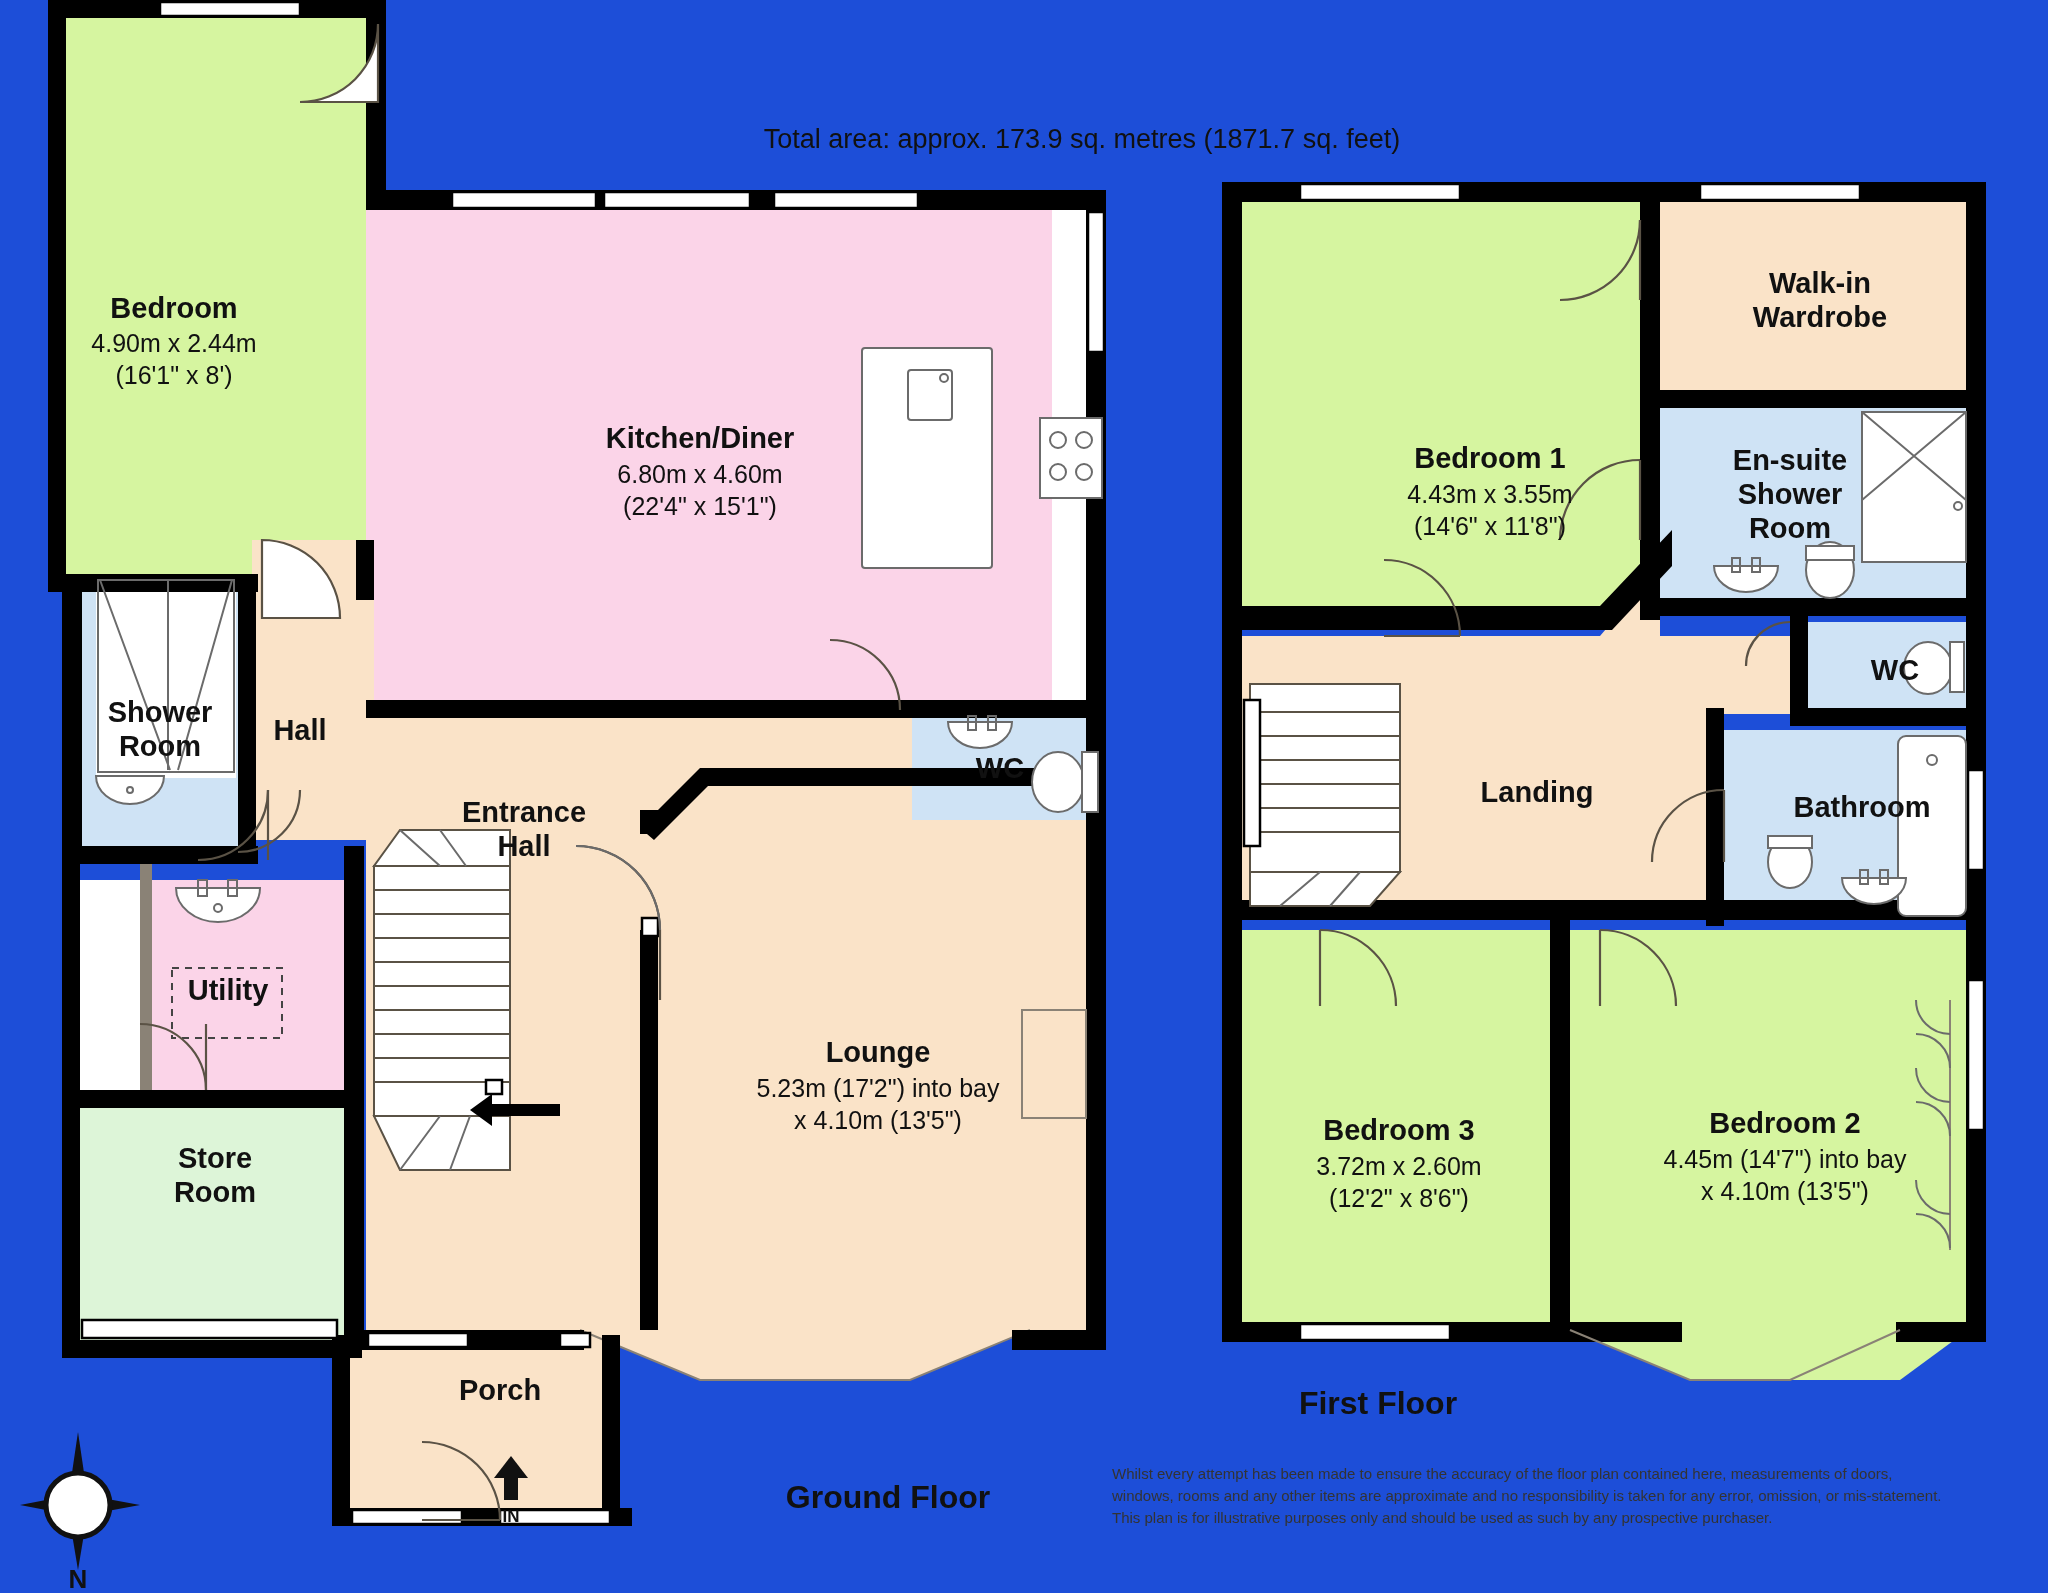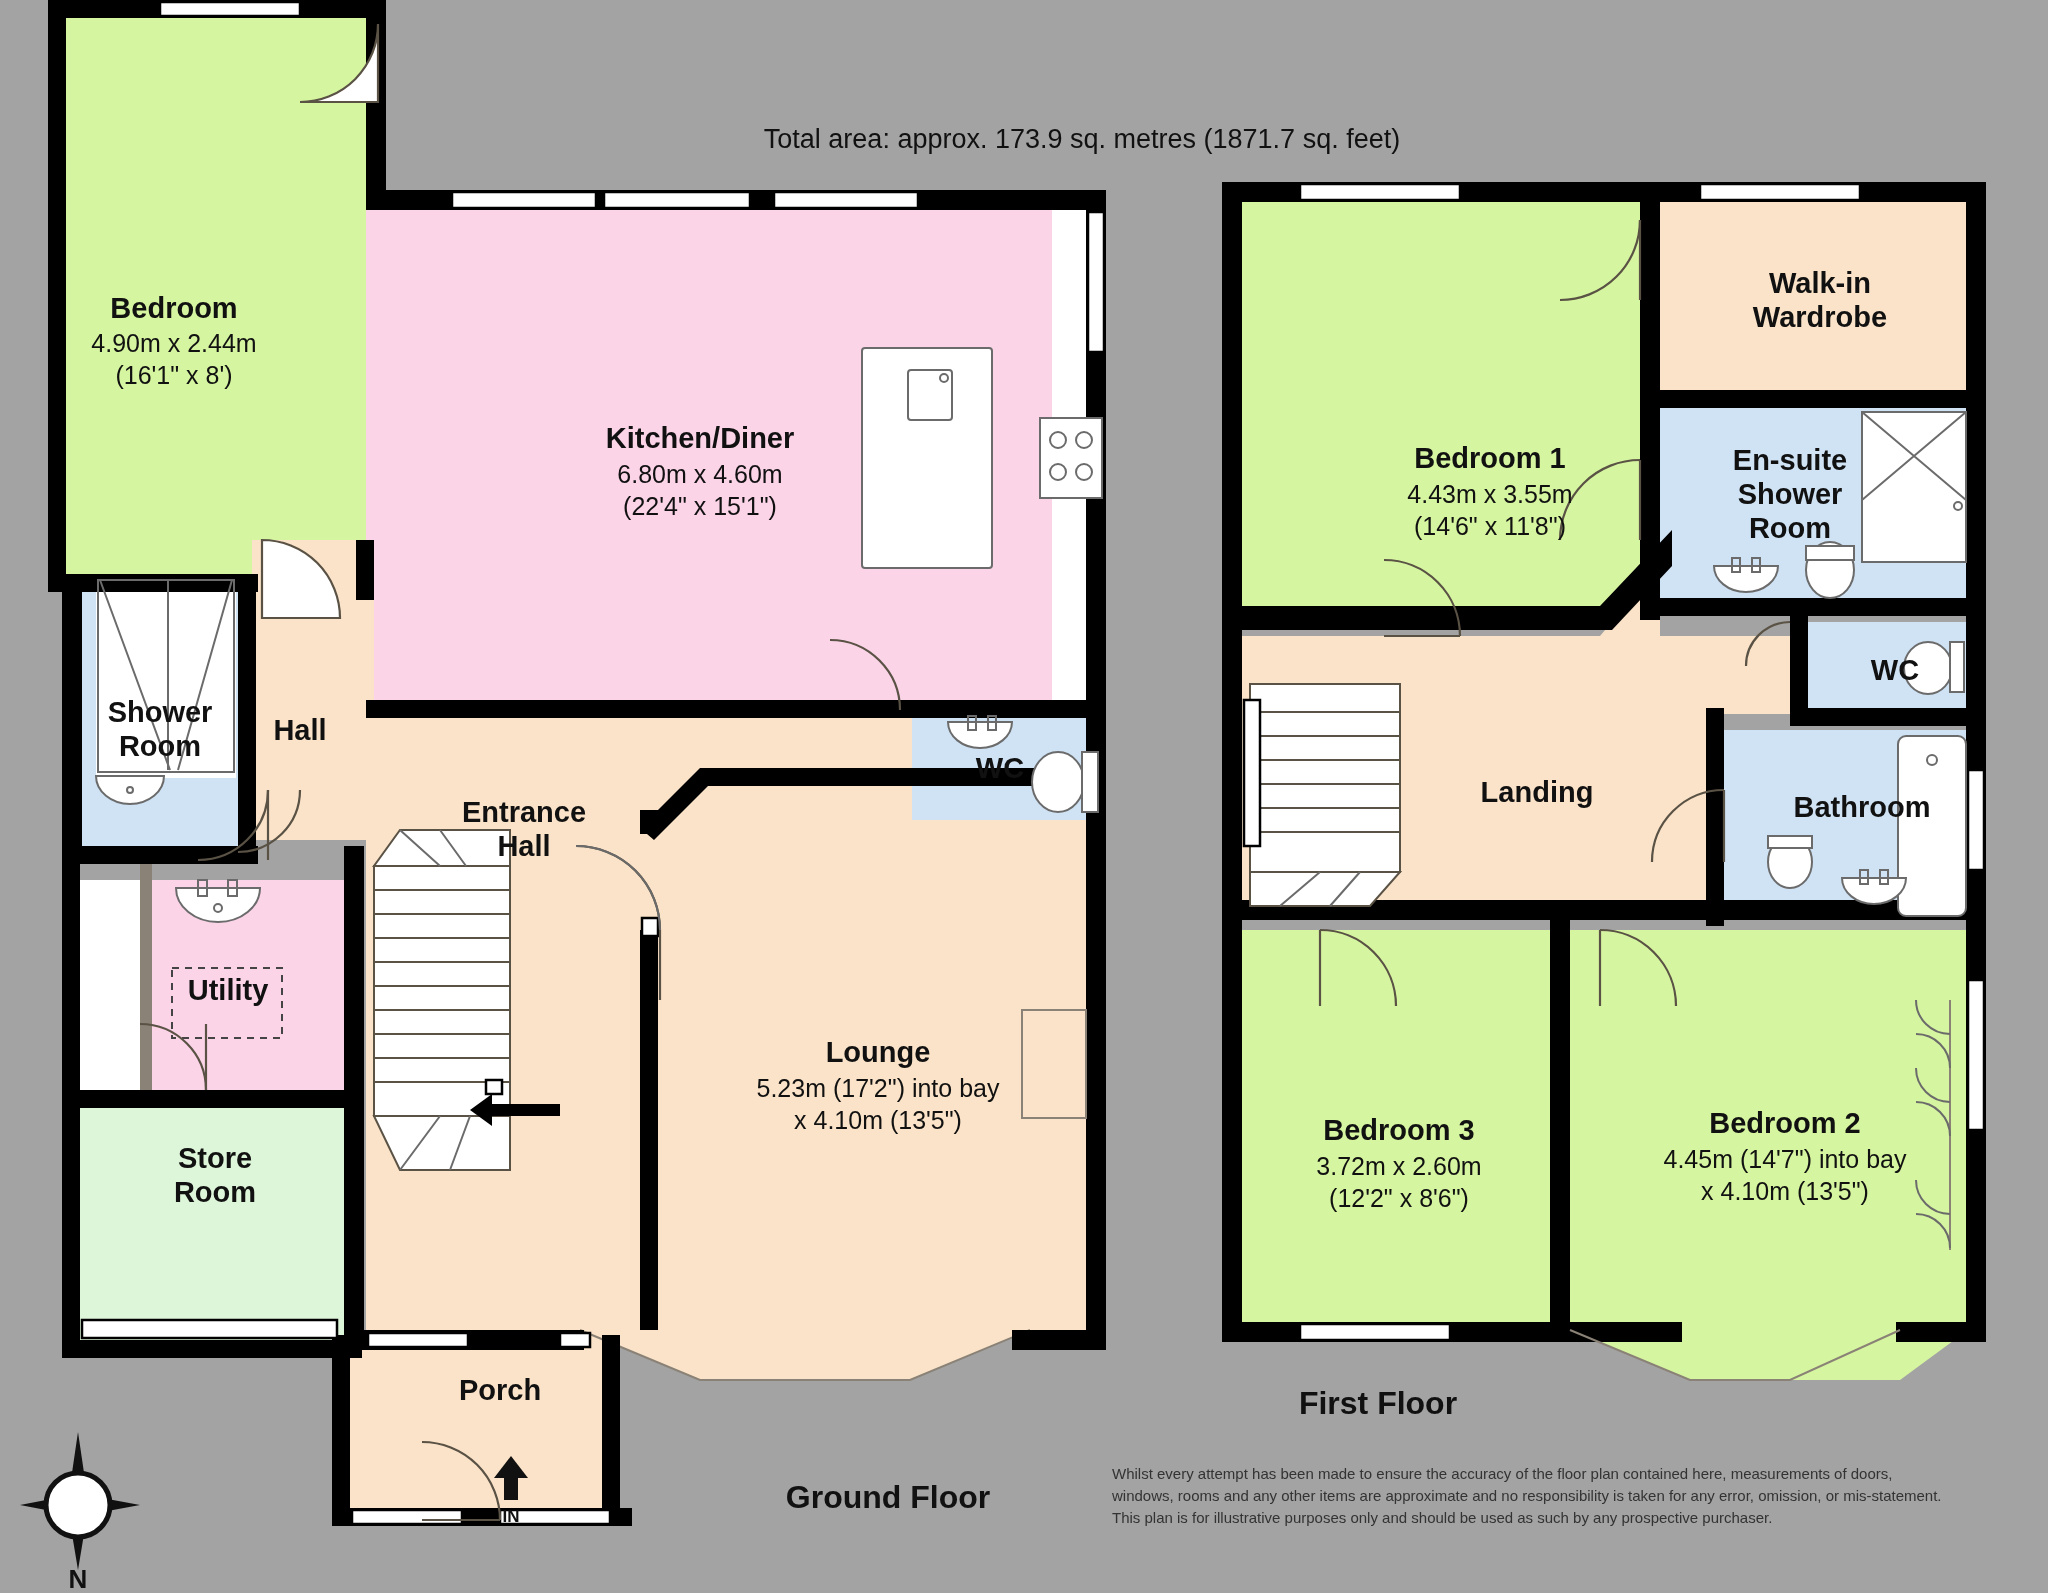--- a/index.html
+++ b/index.html
@@ -1,17 +1,17 @@
 <!DOCTYPE html>
 <html><head>
 <meta charset="utf-8">
 <style>
   html,body{margin:0;padding:0;background:#ffffff;}
   body{width:2048px;height:1593px;font-family:"Liberation Sans",sans-serif;overflow:hidden;}
-  #stage{position:relative;width:2048px;height:1593px;background:#a3a3a3;}
+  #stage{position:relative;width:2048px;height:1593px;background:#1d4ed8;}
   svg{display:block;}
   .rlabel{font-family:"Liberation Sans",sans-serif;text-anchor:middle;fill:#111;}
   .rname{font-weight:bold;font-size:29px;}
   .rdim{font-weight:normal;font-size:25px;}
   .floorname{font-family:"Liberation Sans",sans-serif;font-weight:bold;font-size:32px;fill:#111;text-anchor:middle;}
   .totalarea{font-family:"Liberation Sans",sans-serif;font-size:27px;fill:#111;text-anchor:middle;}
   .disc{font-family:"Liberation Sans",sans-serif;font-size:15px;fill:#333;}
   .inlab{font-family:"Liberation Sans",sans-serif;font-weight:bold;font-size:17px;fill:#111;text-anchor:middle;}
   .nlab{font-family:"Liberation Sans",sans-serif;font-weight:bold;font-size:26px;fill:#111;text-anchor:middle;}
   .wall{fill:#000000;}

